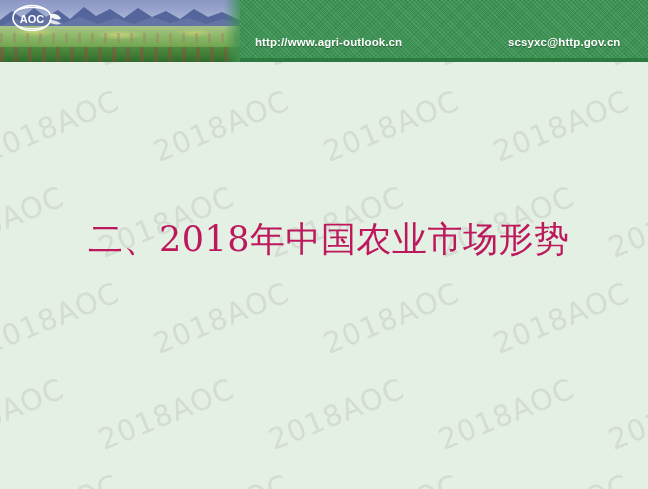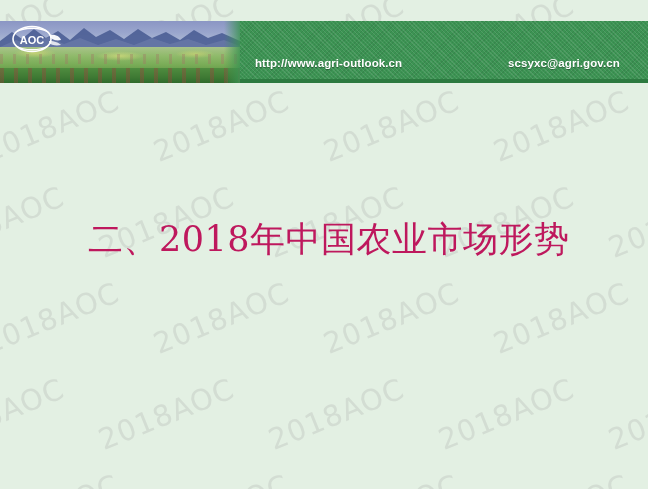--- a/index.html
+++ b/index.html
@@ -44,21 +44,20 @@
   }
 
   
   .header {
     position: absolute;
     left: 0;
     top: 0;
     width: 648px;
     height: 50px;
     z-index: 5;
-    margin-top: 21px;
   }
 
   
   .header-band {
     position: absolute;
     left: 0;
     top: 0;
     width: 648px;
     height: 60px;
     background-color: #3c9353;
@@ -238,20 +237,20 @@
       <ellipse cx="22" cy="14" rx="19" ry="12.5" fill="none" stroke="#ffffff" stroke-width="1.6"></ellipse>
       <path d="M6,7 C14,2 30,2 38,7" fill="none" stroke="#ffffff" stroke-width="1.3"></path>
       <path d="M6,21 C14,26 30,26 38,21" fill="none" stroke="#ffffff" stroke-width="1.3"></path>
       <text x="22" y="18.5" font-family="'Liberation Sans', sans-serif" font-size="11" font-weight="bold" fill="#ffffff" text-anchor="middle">AOC</text>
       <path d="M40,10 C46,9 50,12 51,15 C47,16 42,15 40,12 Z" fill="#ffffff" opacity="0.95"></path>
       <path d="M39,16 C45,16 49,18 51,20 C46,21 41,20 39,18 Z" fill="#ffffff" opacity="0.8"></path>
     </svg>
 
     <div class="header-link header-url">http://www.agri-outlook.cn</div>
 
-    <div class="header-link header-email">scsyxc@agri.gov.cn</div>
+    <div class="header-link header-email">scsyxc@http.gov.cn</div>
   </div>
 
   <div class="body-area">
     <div class="slide-title">二、2018年中国农业市场形势</div>
   </div>
 
 </div>
 
 </body></html>

